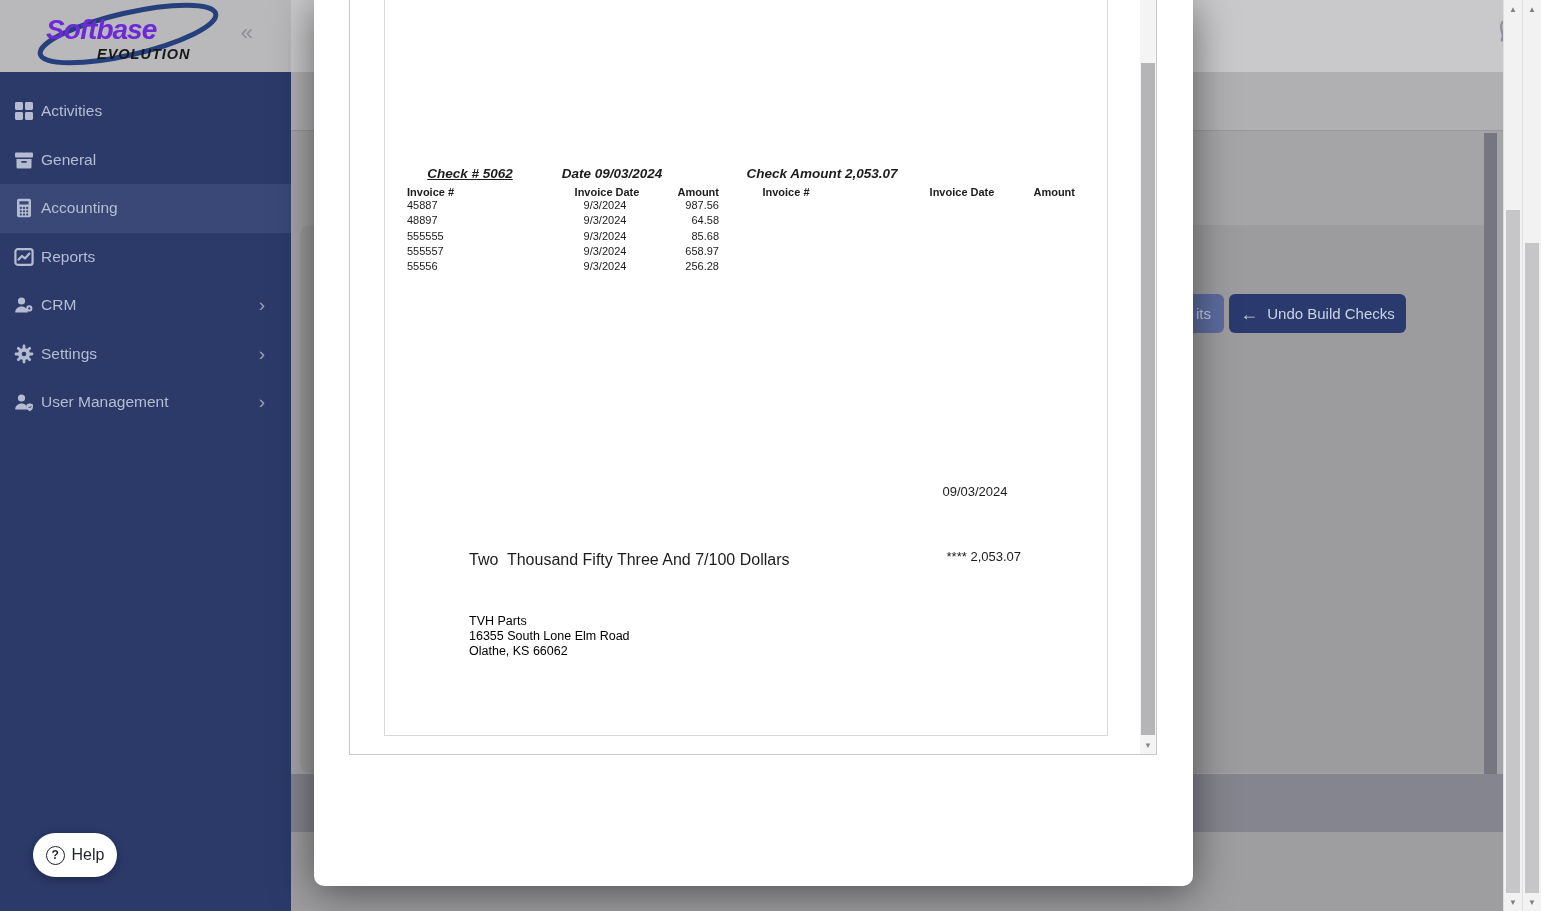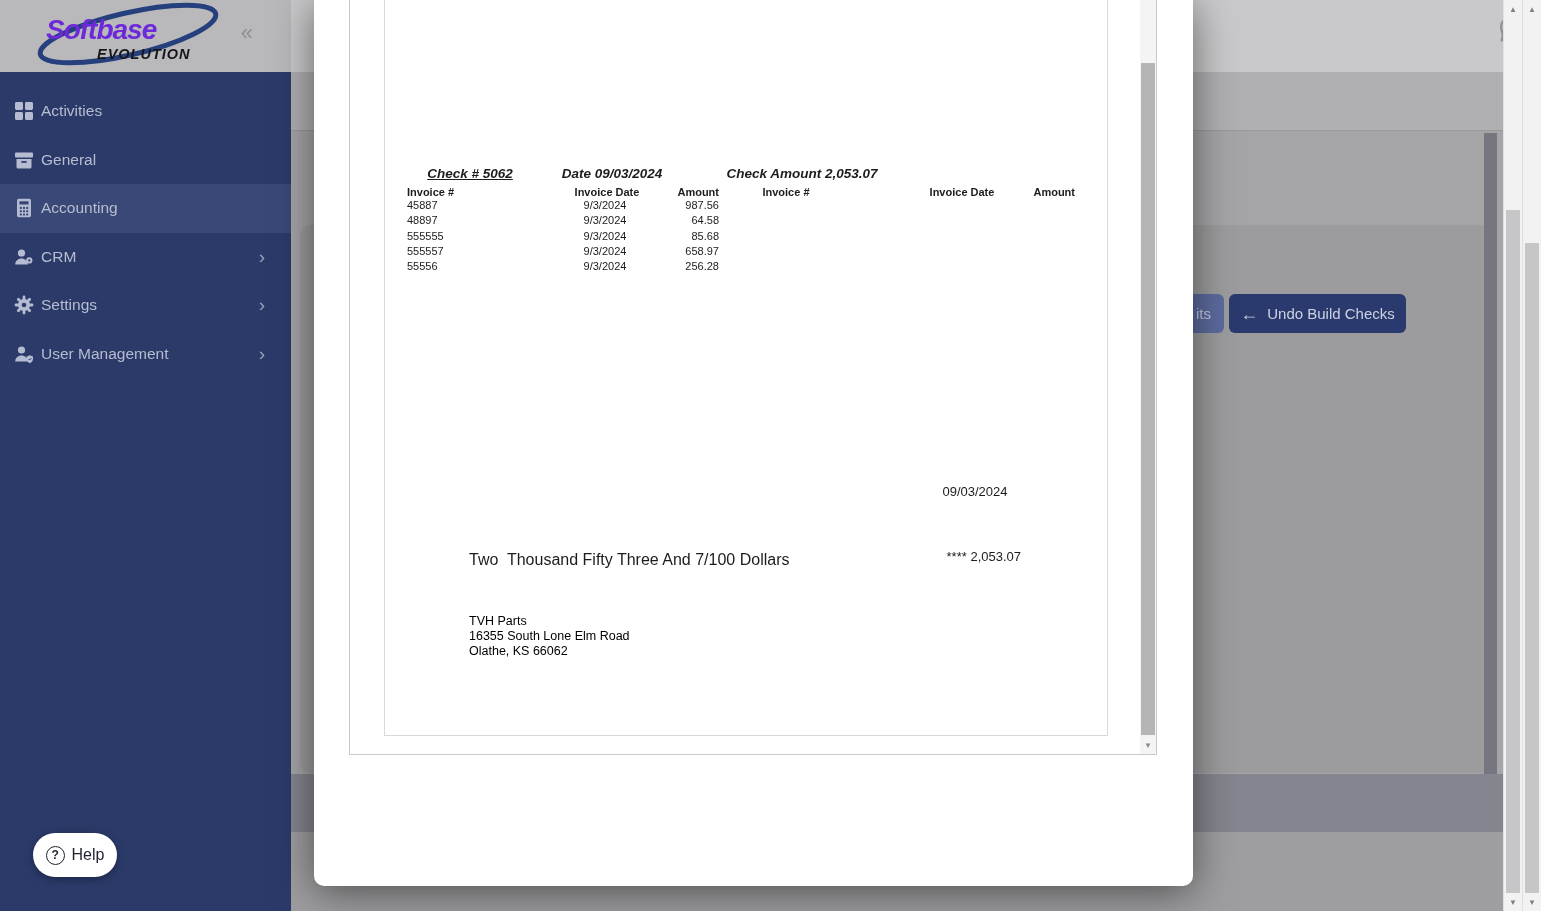--- a/index.html
+++ b/index.html
@@ -39,21 +39,21 @@
   .nav-item .chev{position:absolute;right:26px;top:50%;transform:translateY(-50%);font-size:19px;color:#9aa1b8;}
   .nico{width:20px;height:20px;flex:0 0 20px;}
 
   
   .modal{position:absolute;left:314px;top:0;width:879px;height:886px;background:#ffffff;border-radius:0 0 10px 10px;
          box-shadow:0 6px 40px rgba(0,0,0,0.5);z-index:10;}
   .preview-wrap{position:absolute;left:35px;top:-5px;width:808px;height:760px;border:1px solid #c9c9c9;background:#ffffff;}
   .page{position:absolute;left:34px;top:0;width:724px;height:740px;background:#ffffff;border:1px solid #d9d9d9;border-top:none;}
   .doc{position:absolute;color:#1c1c1c;}
   .title-seg{position:absolute;top:170px;font-size:13.5px;font-weight:700;font-style:italic;text-align:center;}
-  .t-check{left:18px;width:134px;text-decoration:underline;}  .t-date{left:156px;width:142px;}  .t-amt{left:318px;width:198px;}
+  .t-check{left:18px;width:134px;text-decoration:underline;}  .t-date{left:156px;width:142px;}  .t-amt{left:338px;width:198px;}
   .hdr{position:absolute;top:190px;font-size:11px;font-weight:700;}
   .h1{left:22px;} .h2{left:185px;width:74px;text-align:center;} .h3{left:270px;width:64px;text-align:right;}
   .h4{left:376px;width:50px;text-align:center;} .h5{left:540px;width:74px;text-align:center;} .h6{left:646px;width:44px;text-align:right;}
   .inv-row{position:absolute;left:0;width:724px;height:13px;font-size:11px;color:#1c1c1c;}
   .inv-row .c1{position:absolute;left:22px;} .inv-row .c2{position:absolute;left:185px;width:70px;text-align:center;}
   .inv-row .c3{position:absolute;left:270px;width:64px;text-align:right;}
   .chk-date{position:absolute;left:552px;top:488px;width:76px;text-align:center;font-size:13px;}
   .chk-words{position:absolute;left:84px;top:555px;font-size:16px;white-space:pre;}
   .chk-amtnum{position:absolute;left:550px;top:553px;width:86px;text-align:right;font-size:13px;}
   .payee{position:absolute;left:84px;top:618px;font-size:12.5px;line-height:15.2px;}
@@ -153,20 +153,27 @@
           <circle cx="6.8" cy="13.3" r="1.15" fill="#394877"></circle>
             <circle cx="10" cy="13.3" r="1.15" fill="#394877"></circle>
             <circle cx="13.2" cy="13.3" r="1.15" fill="#394877"></circle>
           <circle cx="6.8" cy="16.6" r="1.15" fill="#394877"></circle>
             <circle cx="10" cy="16.6" r="1.15" fill="#394877"></circle>
             <circle cx="13.2" cy="16.6" r="1.15" fill="#394877"></circle>
         </svg>
         <span class="lbl">Accounting</span>
       </div>
 
+      <div class="nav-item">
+        <svg class="nico" viewBox="0 0 20 20">
+          <rect x="1.4" y="2.2" width="17.2" height="15.6" rx="2.4" fill="none" stroke="#b5bcd2" stroke-width="2.2"></rect>
+          <polyline points="4.6,12.6 8,9 11,11.4 15.4,6.6" fill="none" stroke="#b5bcd2" stroke-width="2.2" stroke-linecap="round" stroke-linejoin="round"></polyline>
+        </svg>
+        <span class="lbl">Reports</span>
+      </div>
 
       <div class="nav-item">
         <svg class="nico" viewBox="0 0 20 20" fill="#b5bcd2">
           <circle cx="7.5" cy="6" r="3.6"></circle>
           <path d="M1.2 17.6 c0-3.7 2.8-6.1 6.3-6.1 s6.3 2.4 6.3 6.1 z"></path>
           <circle cx="15.3" cy="13.4" r="3.1"></circle>
           <circle cx="15.3" cy="13.4" r="1.1" fill="#2b3a69"></circle>
         </svg>
         <span class="lbl">CRM</span>
         <span class="chev">›</span>

